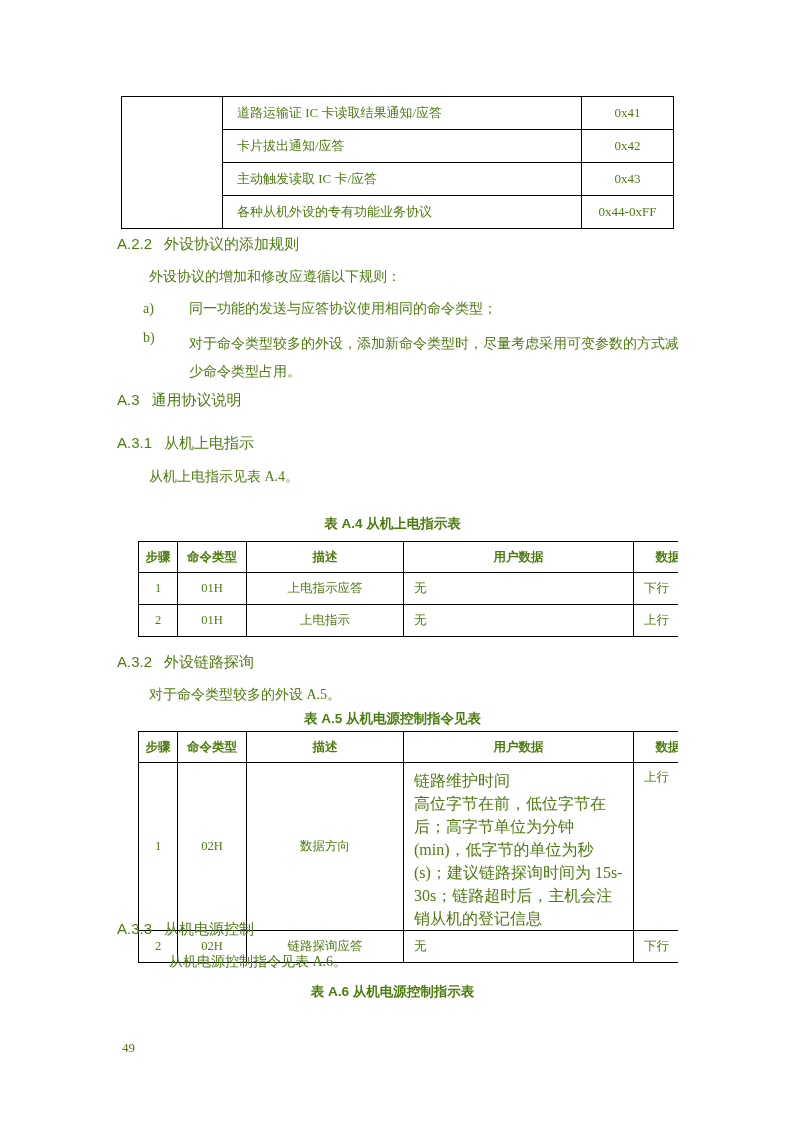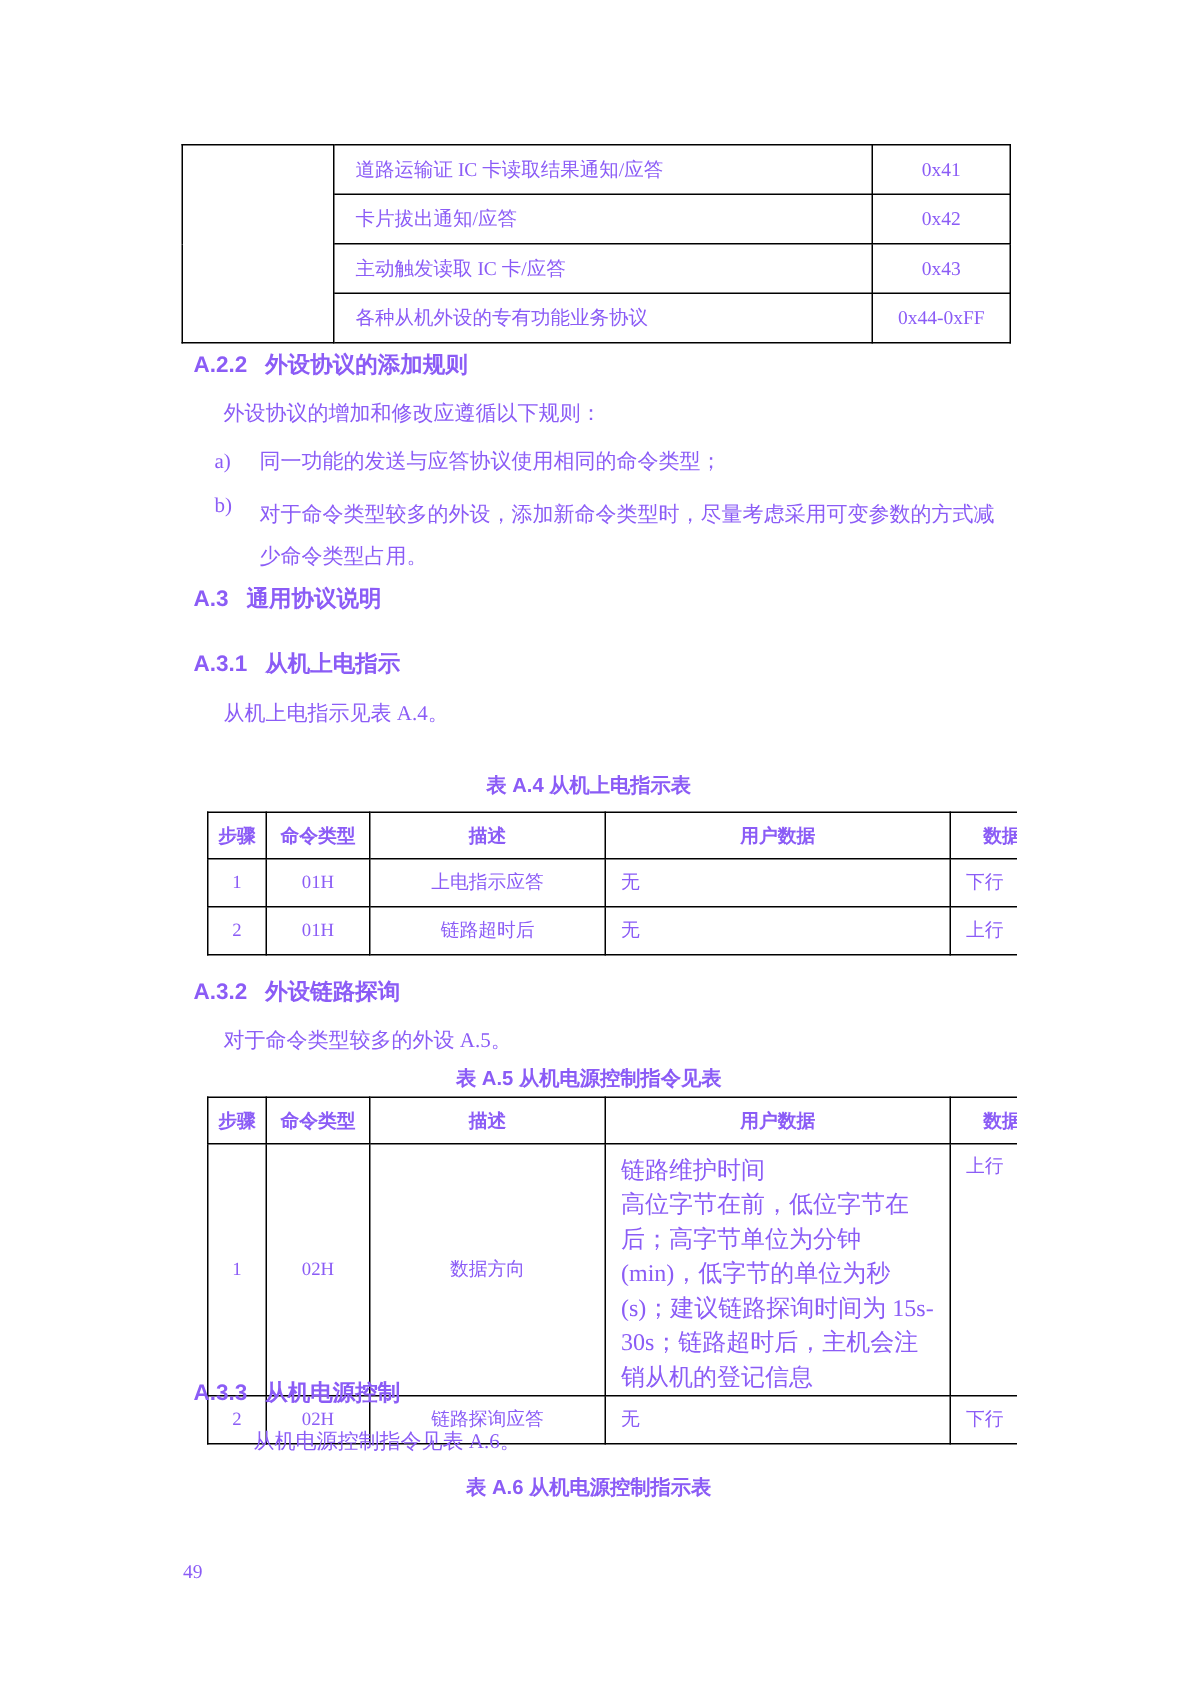--- a/index.html
+++ b/index.html
@@ -3,21 +3,21 @@
 <meta charset="utf-8">
 <style>
   * { box-sizing: border-box; }
   html, body { margin: 0; padding: 0; background: #ffffff; }
   .page {
     position: relative;
     width: 678px;
     height: 1123px;
     background: #ffffff;
     font-family: "Liberation Serif", "DejaVu Serif", serif;
-    color: #8b5cf6;
+    color: #4d7c0f;
     overflow: hidden;
   }
 
   
   table { border-collapse: collapse; table-layout: fixed; }
   td, th { border: 1px solid #000; padding: 0; overflow: hidden; }
 
   
   .top-table { position: absolute; left: 121px; top: 96px; width: 552px; }
   .top-table td { height: 33px; font-size: 13px; }
@@ -39,27 +39,27 @@
   .spec-table tr.tall td.top { vertical-align: top; padding-top: 6px; }
   .spec-table .multiline {
     white-space: pre-line; font-size: 16px; line-height: 23px;
     padding-top: 0px;
   }
 
   
   .heading {
     position: absolute; left: 117px;
     font-family: "Liberation Sans", "DejaVu Sans", sans-serif;
-    font-weight: bold; font-size: 15px; line-height: 16px; white-space: nowrap; margin-left: 12px;
+    font-weight: normal; font-size: 15px; line-height: 16px; white-space: nowrap;
   }
   .heading .num { margin-right: 12px; }
   .para { position: absolute; left: 149px; font-size: 14px; line-height: 16px; white-space: nowrap; }
   .list-item { position: absolute; left: 143px; display: flex; font-size: 14px; line-height: 28px; }
   .list-item .lbl { width: 30px; flex: 0 0 30px; line-height: 16px; }
-  .list-item .txt { width: 498px; }
+  .list-item .txt { width: 498px; margin-left: 16px; }
   .list-item.single .txt { line-height: 16px; }
 
   .caption {
     position: absolute; left: 98px; width: 589px; text-align: center;
     font-family: "Liberation Sans", "DejaVu Sans", sans-serif;
     font-weight: bold; font-size: 13.5px; line-height: 15px;
   }
 
   .page-number { position: absolute; left: 122px; top: 1040px; font-size: 13px; }
 
@@ -155,21 +155,21 @@
     <tr>
       <td class="c">1</td>
       <td class="c">01H</td>
       <td class="c">上电指示应答</td>
       <td class="l">无</td>
       <td class="l">下行</td>
     </tr>
     <tr>
       <td class="c">2</td>
       <td class="c">01H</td>
-      <td class="c">链路超时后</td>
+      <td class="c">上电指示</td>
       <td class="l">无</td>
       <td class="l">上行</td>
     </tr>
   </tbody>
     </table>
 
   <div class="heading" id="h-a32">
     <span class="num">A.3.2</span><span>外设链路探询</span>
   </div>
   <div class="para" id="p-a32">对于命令类型较多的外设 A.5。</div>

